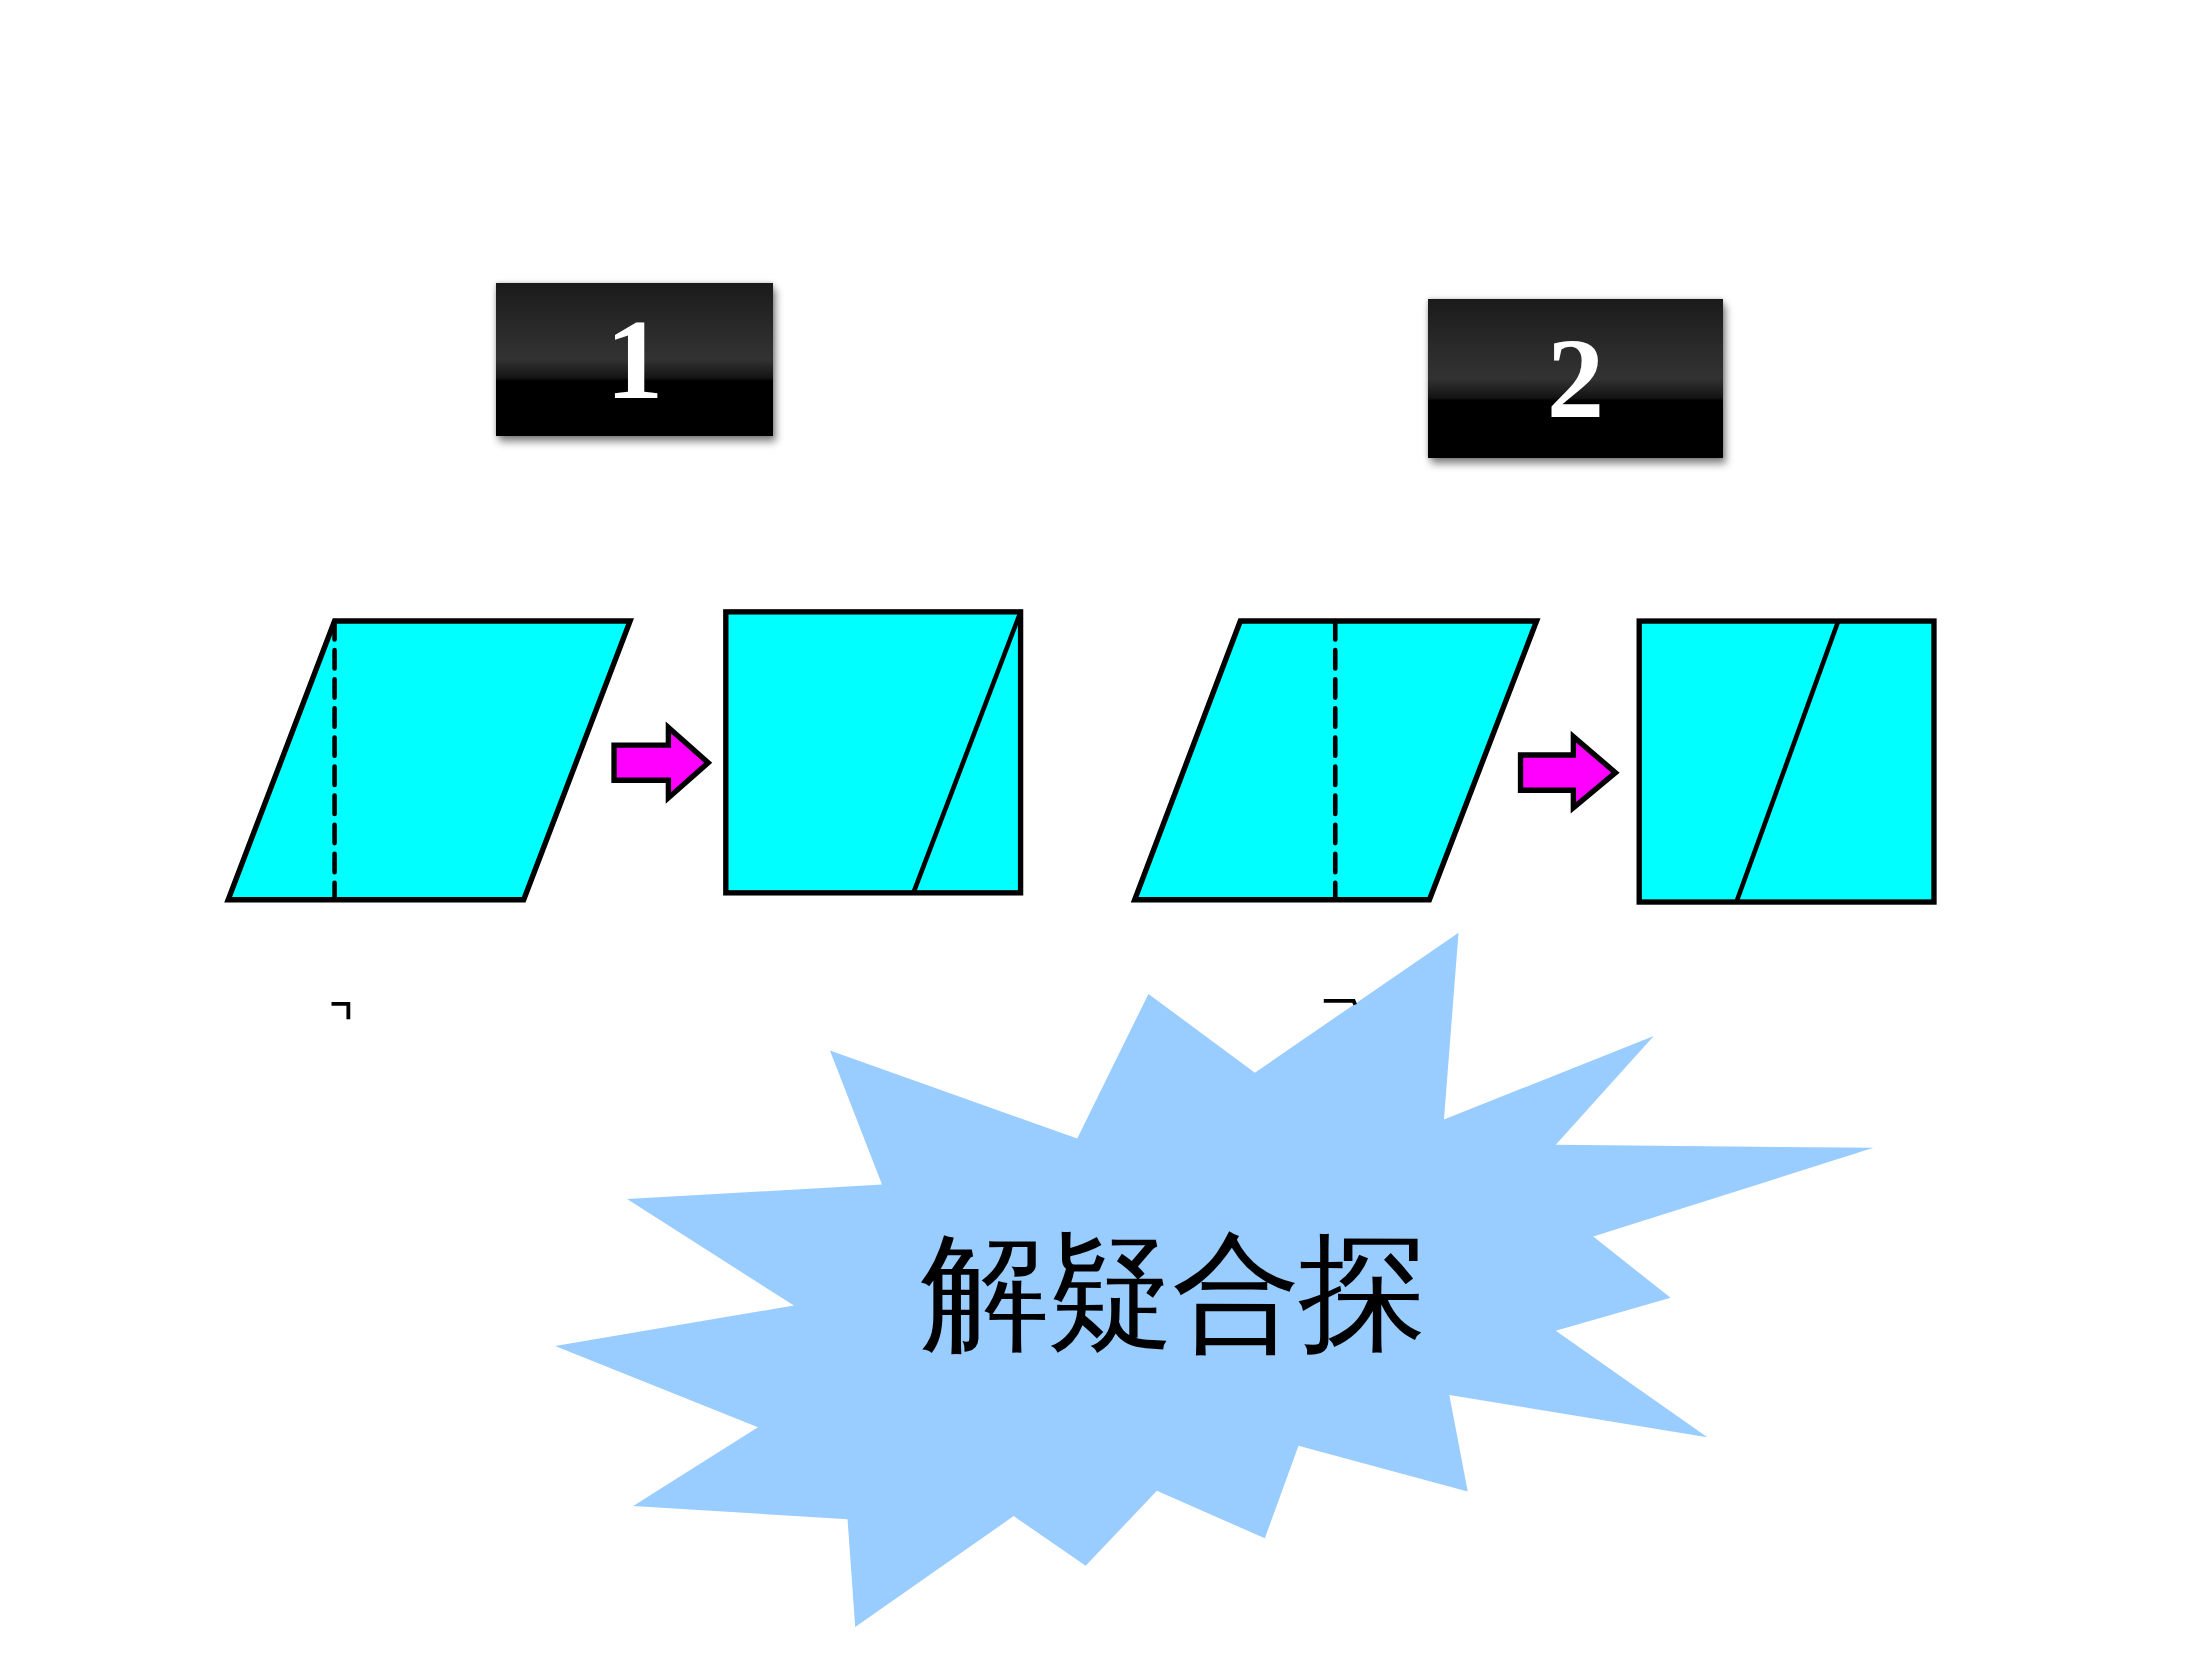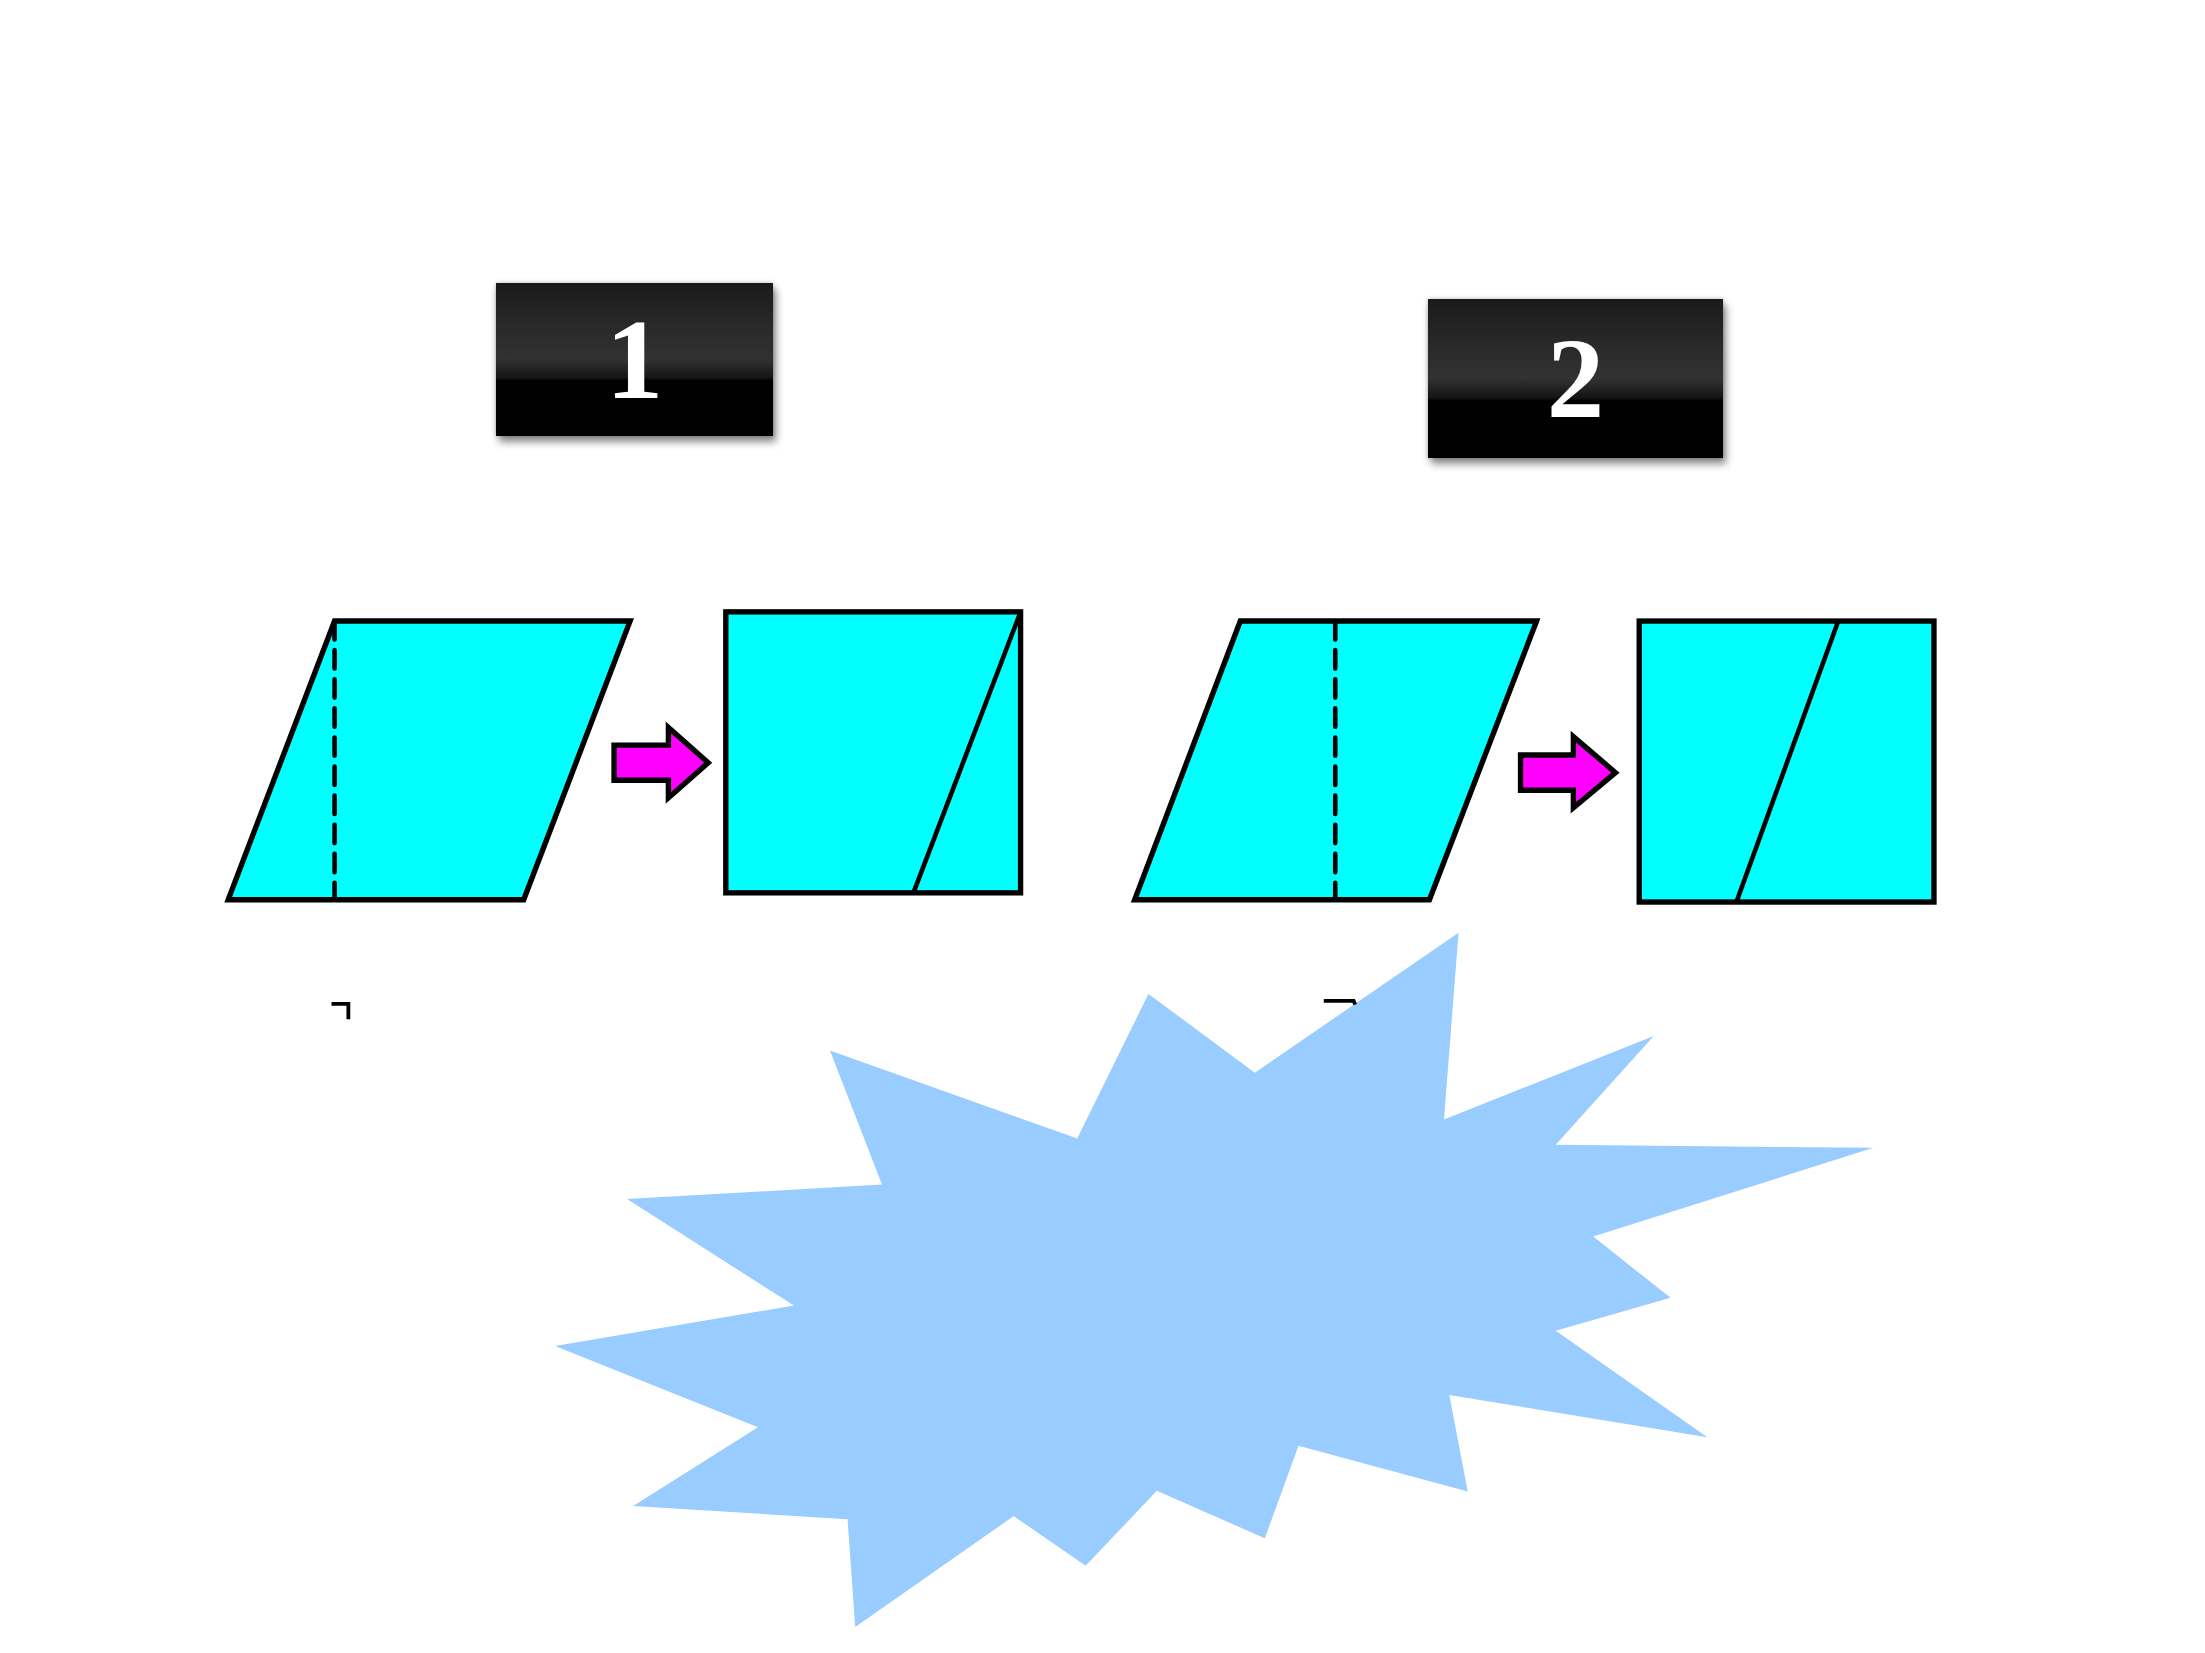--- a/index.html
+++ b/index.html
@@ -49,14 +49,15 @@
       <rect id="rect2" fill="#00ffff" stroke="#000" stroke-width="7" x="2141" y="811" width="385" height="367"></rect>
       <line id="split2" stroke="#000" stroke-width="6" x1="2401" y1="811" x2="2268" y2="1178"></line>
     </g>
 
     <polygon id="burst" fill="#99ccff" points="1905,1218 1886,1462 2160,1353 2032,1495 2447,1499 2081,1615 2182,1695 2032,1738 2230,1877 1893,1822 1917,1948 1696,1888 1652,2009 1511,1947 1418,2045 1324,1980 1117,2125 1107,1984 827,1967 990,1864 725,1758 1037,1705 819,1566 1152,1547 1084,1372 1407,1487 1500,1298 1639,1401"></polygon>
 
     <path id="mark1" fill="none" stroke="#000" stroke-width="5" d="M 433 1311 L 455 1311 L 455 1331"></path>
     <path id="mark2" fill="none" stroke="#000" stroke-width="5" d="M 1729 1307 L 1768 1307 L 1770 1312"></path>
   </svg>
 
+  <div class="burst-text">解疑合探</div>
 </div>
 
 
 </body></html>

